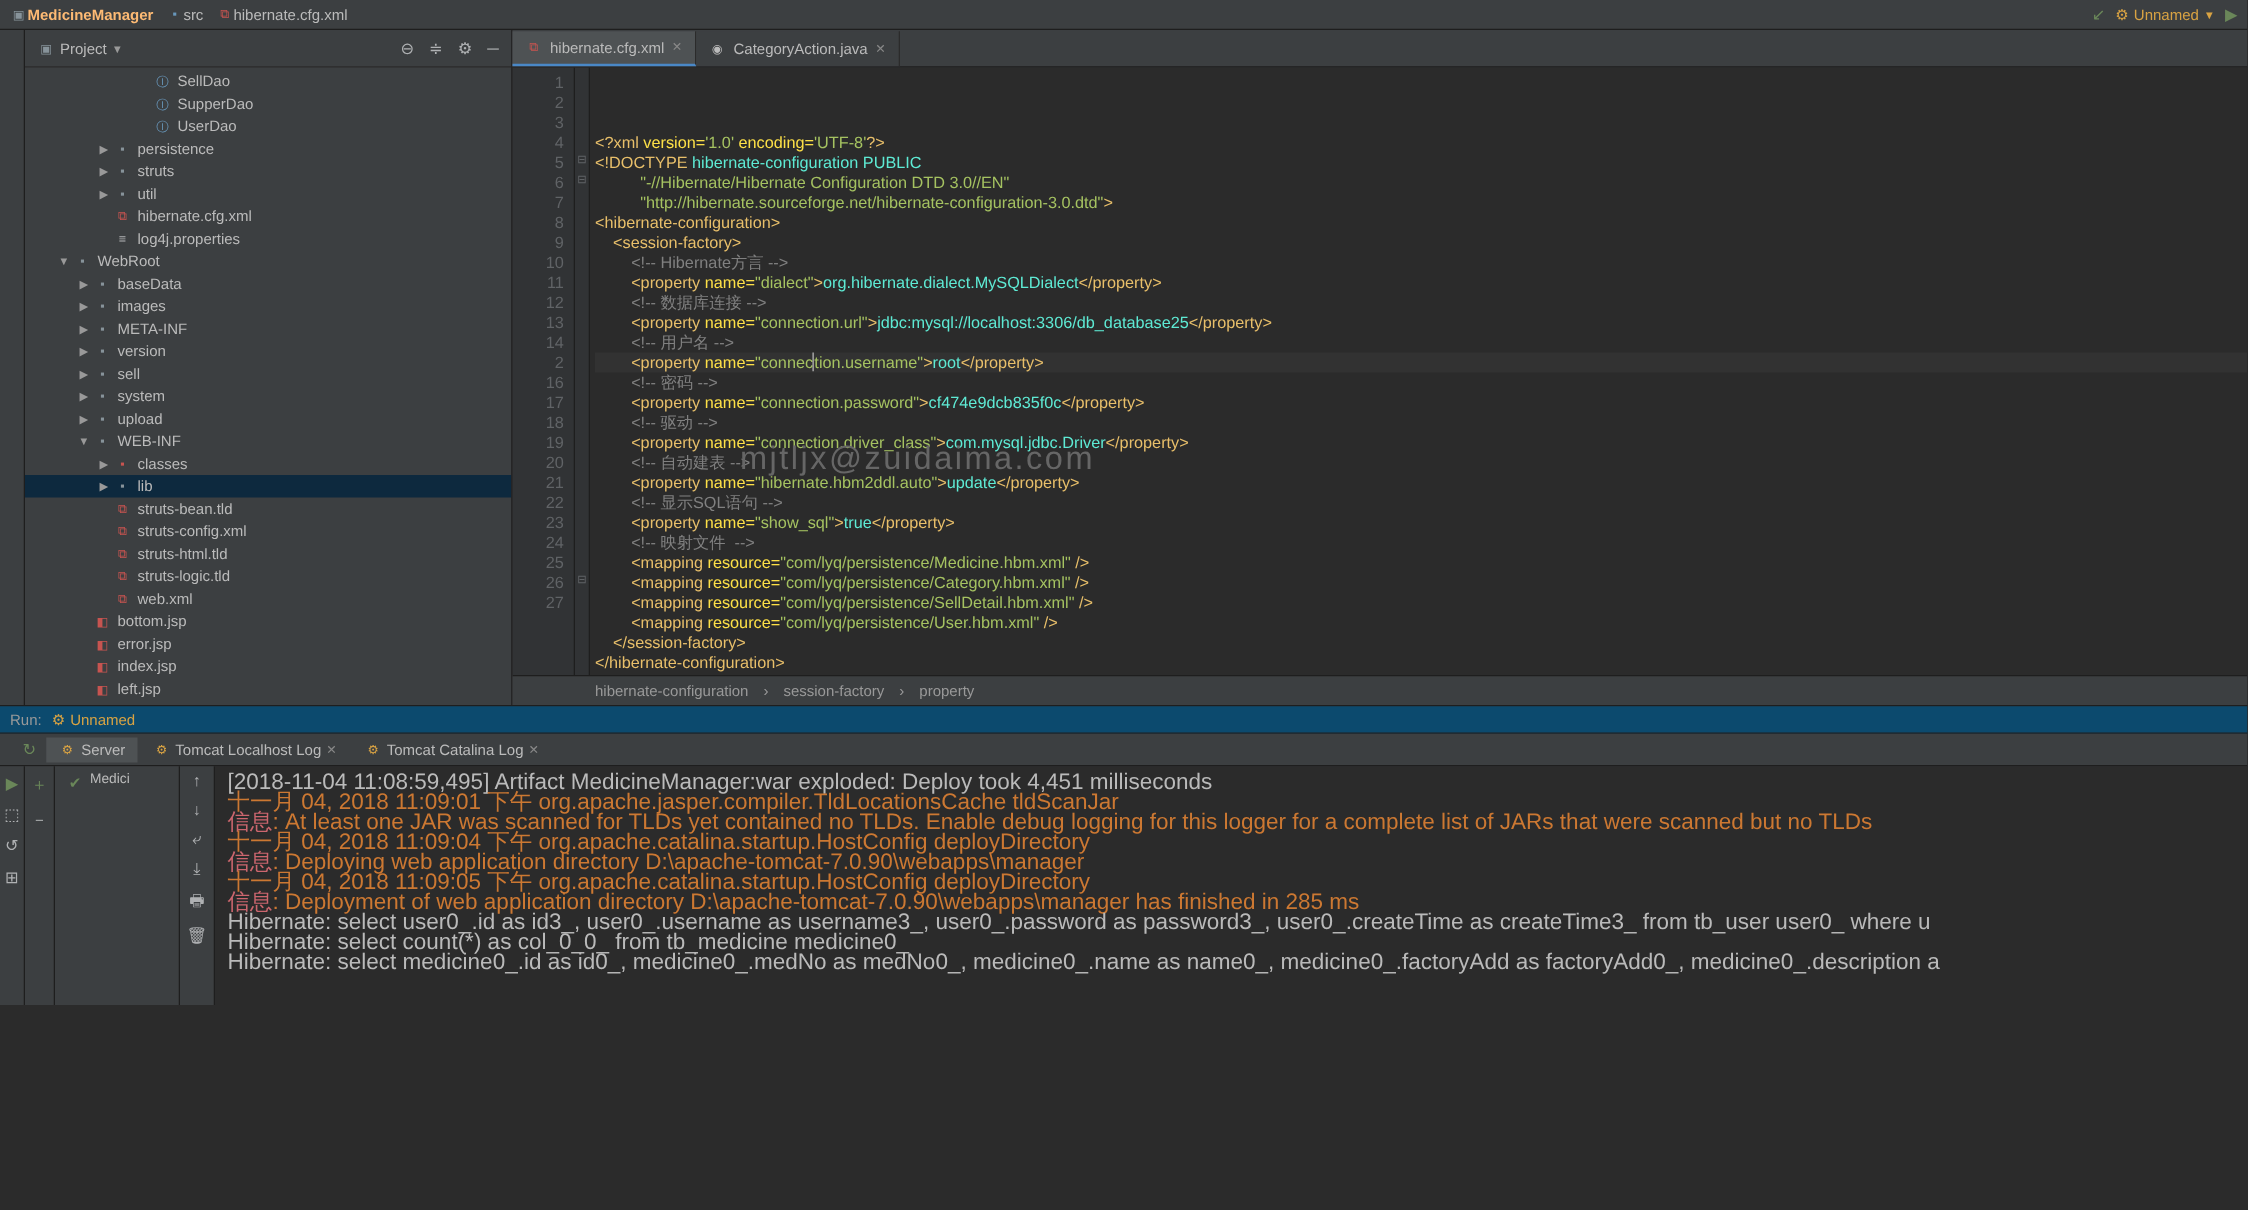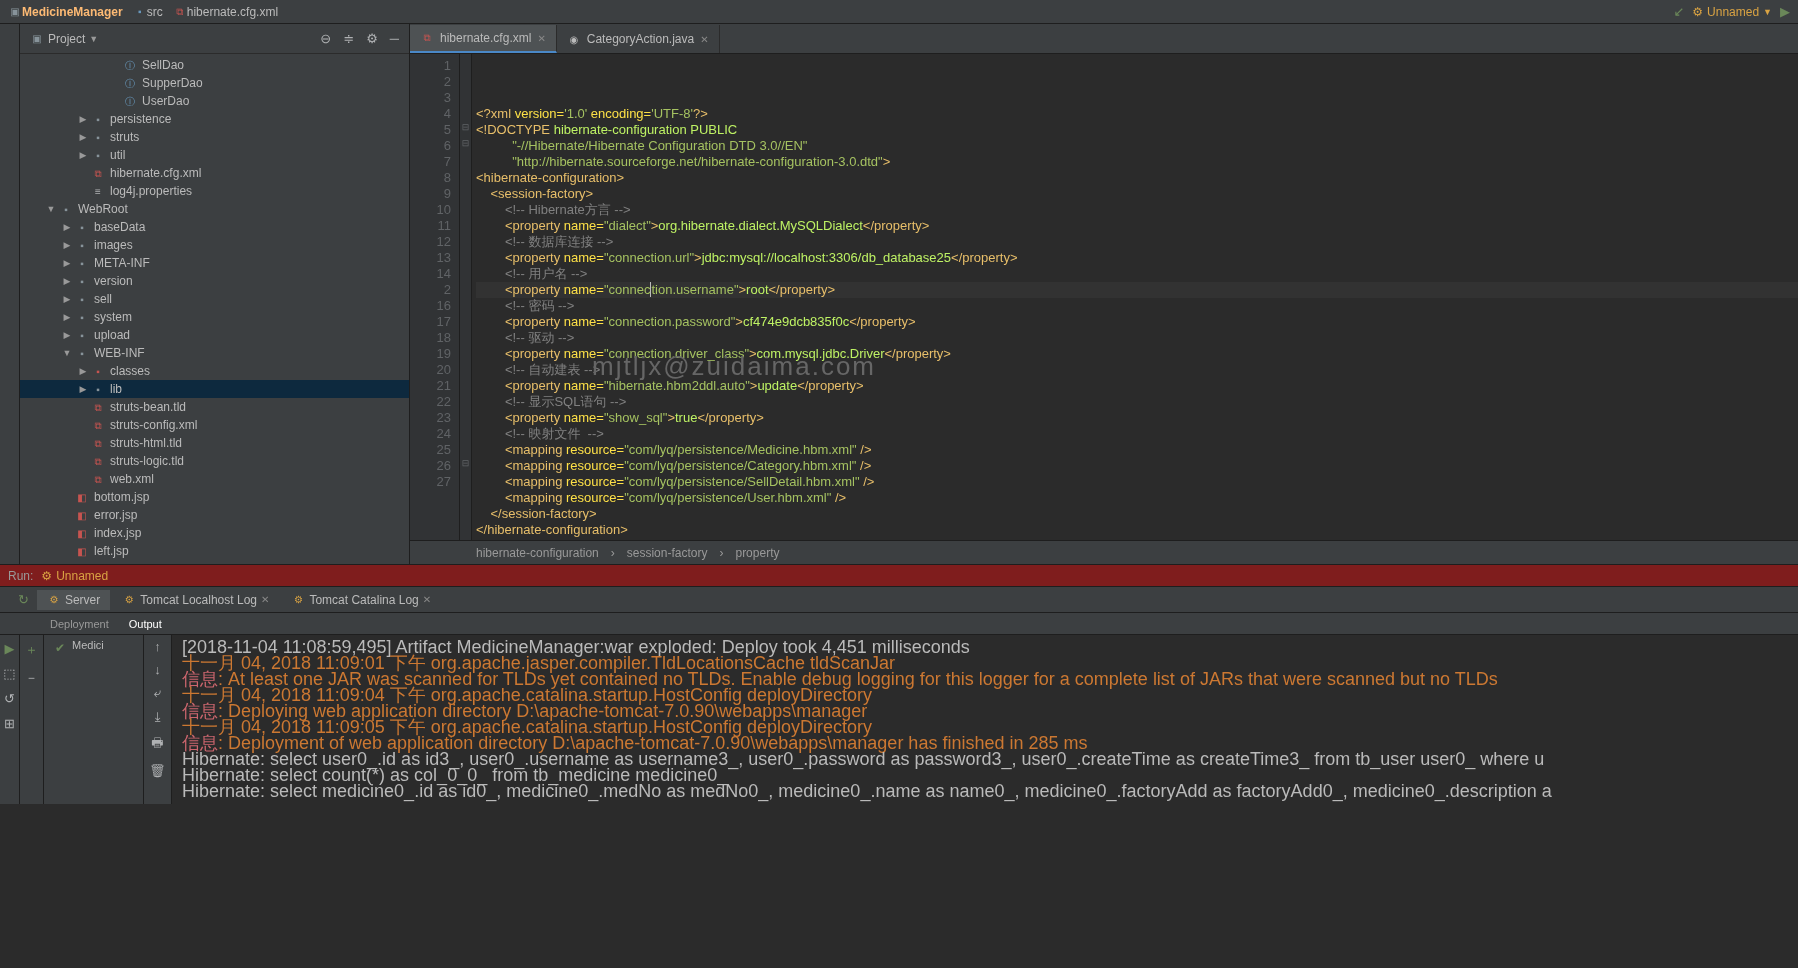--- a/index.html
+++ b/index.html
@@ -29,28 +29,28 @@
 .gutter div { height: 16px; line-height: 16px; }
 .fold-strip { width: 12px; background: #313335; border-right: 1px solid #1e1e1e; padding-top: 4px; }
 .fold-strip div { height: 16px; color: #606366; font-size: 9px; text-align: center; }
 .code { flex: 1; padding: 4px 0 0 4px; white-space: pre; line-height: 16px; position: relative; }
 .code .line { height: 16px; }
 .code .hl-line { background: #323232; }
 .t-tag { color: #e8bf6a; }
 .t-attr { color: #fde047; }
 .t-str { color: #a5c261; }
 .t-comment { color: #808080; }
-.t-text { color: #bef264; }
+.t-text { color: #5eead4; }
 .t-pi { color: #e8bf6a; }
 .t-doctype { color: #e8bf6a; }
 .watermark { position: absolute; left: 120px; top: 304px; font-size: 26px; color: #666; font-family: Arial; letter-spacing: 2px; pointer-events: none; }
 .breadcrumb-bar { height: 24px; background: #3c3f41; display: flex; align-items: center; padding: 0 60px; border-top: 1px solid #1e1e1e; color: #999; }
 .breadcrumb-bar span { margin: 0 6px; }
 .bottom-panel { height: 240px; background: #2b2b2b; display: flex; flex-direction: column; border-top: 1px solid #1e1e1e; }
-.run-header { height: 22px; background: #7f1d1d; display: flex; align-items: center; padding: 0 8px; border-bottom: 1px solid #1e1e1e; }
+.run-header { height: 22px; background: #0c4a6e; display: flex; align-items: center; padding: 0 8px; border-bottom: 1px solid #1e1e1e; }
 .bottom-tabs { height: 26px; background: #3c3f41; display: flex; align-items: center; padding-left: 18px; gap: 2px; border-bottom: 1px solid #1e1e1e; }
 .btab { padding: 3px 10px; display: flex; align-items: center; gap: 4px; color: #bbbbbb; }
 .btab.active { background: #4e5254; }
 .btab .close { color: #888; font-size: 10px; }
 .sub-tabs { height: 22px; background: #3c3f41; display: flex; align-items: center; padding-left: 50px; gap: 20px; border-bottom: 1px solid #1e1e1e; font-size: 11px; }
 .sub-tabs .stab { color: #999; }
 .sub-tabs .stab.active { color: #fff; }
 .console-area { flex: 1; display: flex; }
 .left-tools { width: 20px; background: #3c3f41; border-right: 1px solid #1e1e1e; display: flex; flex-direction: column; align-items: center; gap: 10px; padding-top: 6px; }
 .left-tools2 { width: 24px; background: #3c3f41; border-right: 1px solid #1e1e1e; display: flex; flex-direction: column; align-items: center; gap: 10px; padding-top: 6px; }
@@ -362,24 +362,20 @@
         <span class="ibox" style="color:#d9a343">⚙</span>
         <span>Tomcat Localhost Log</span>
         <span class="close">✕</span>
       </div>
       <div class="btab">
         <span class="ibox" style="color:#d9a343">⚙</span>
         <span>Tomcat Catalina Log</span>
         <span class="close">✕</span>
       </div>
     </div>
-  <div class="sub-tabs">
-    <span class="stab">Deployment</span>
-    <span class="stab active">Output</span>
-  </div>
   <div class="console-area">
     <div class="left-tools">
       <span class="toolbtn" style="color:#6a8759">▶</span>
       <span class="toolbtn">⬚</span>
       <span class="toolbtn">↺</span>
       <span class="toolbtn">⊞</span>
     </div>
     <div class="left-tools2">
       <span class="toolbtn" style="color:#6a8759">＋</span>
       <span class="toolbtn">－</span>

